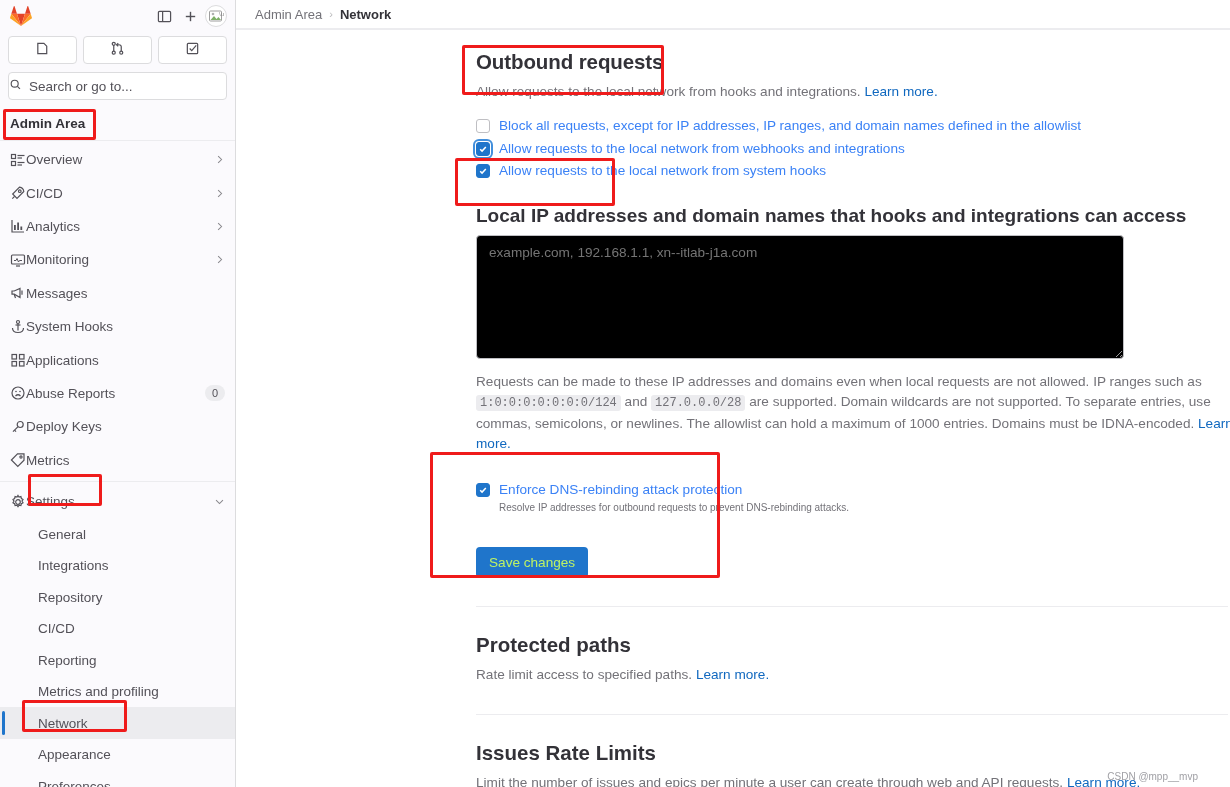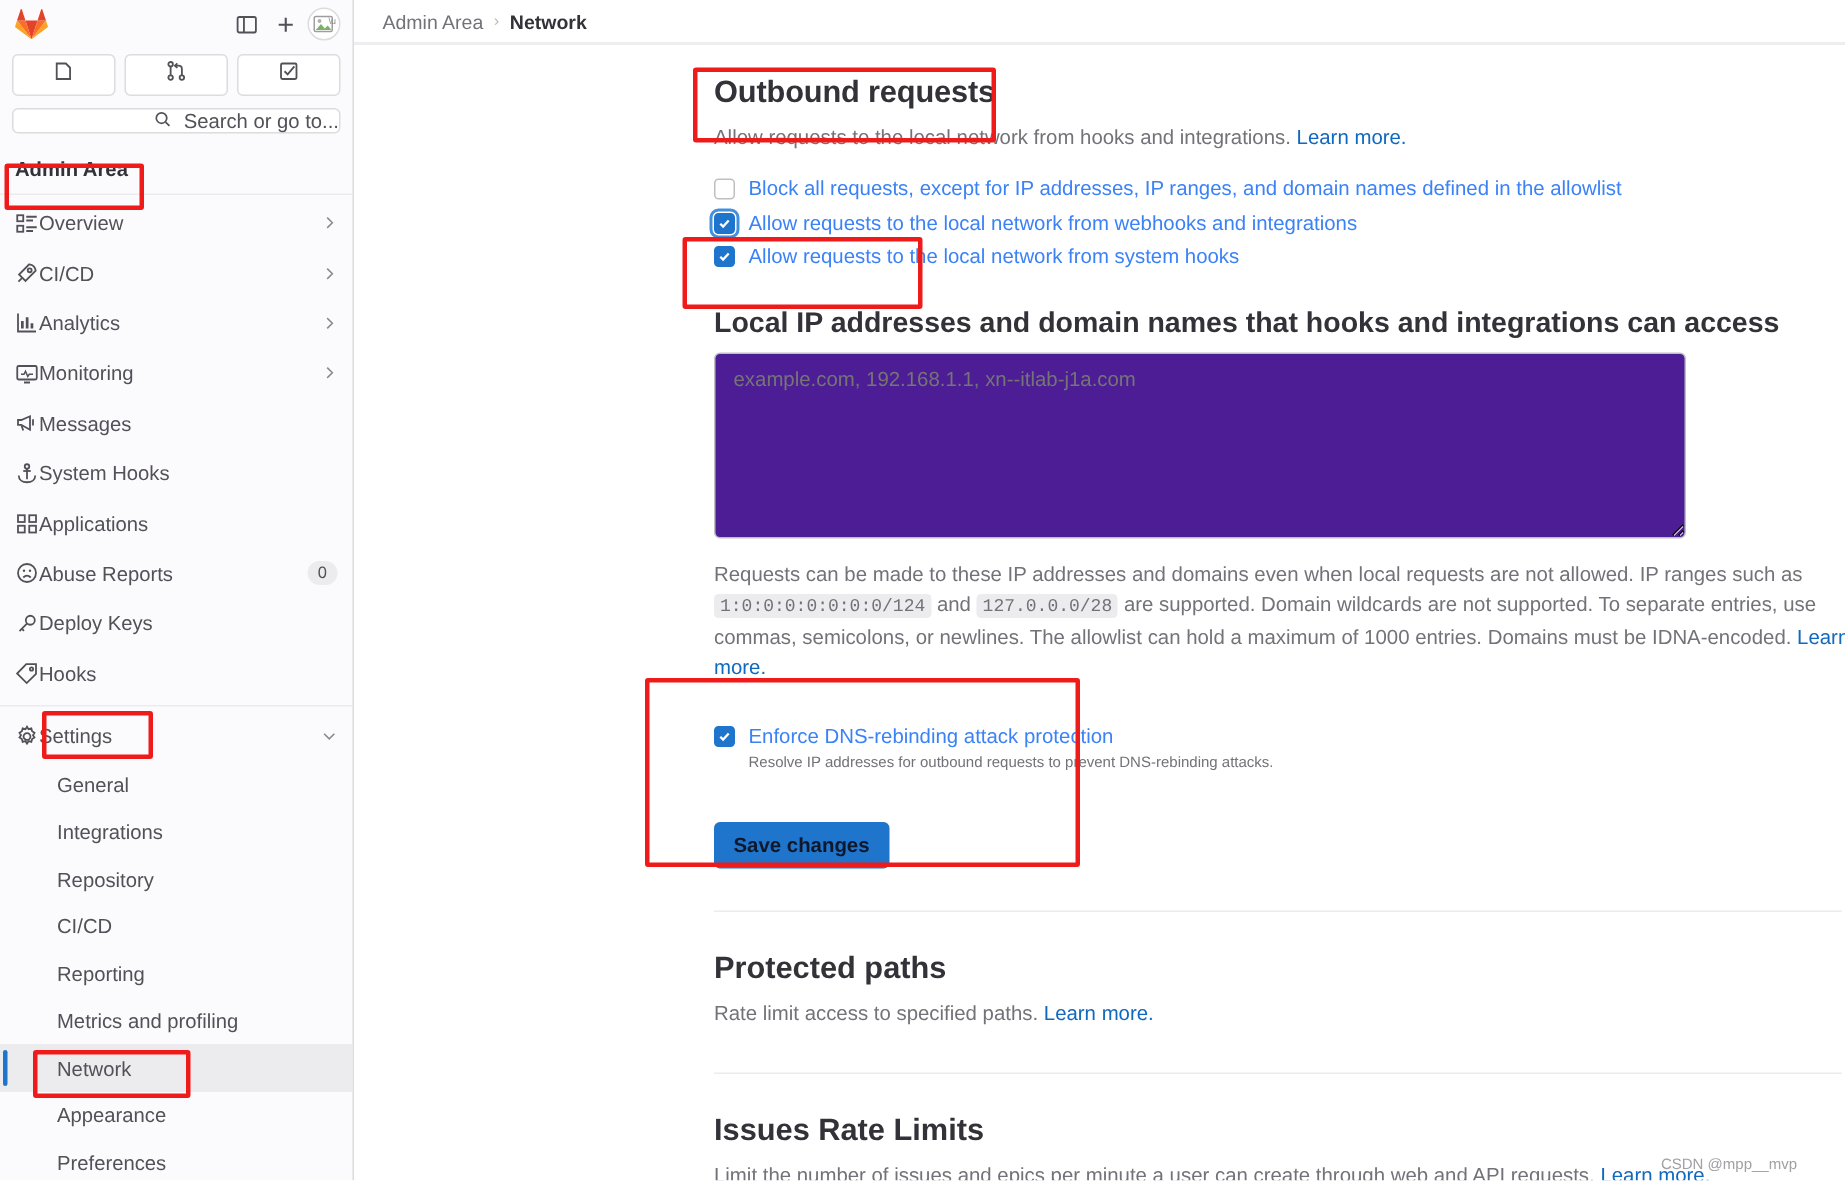--- a/index.html
+++ b/index.html
@@ -41,24 +41,24 @@
     display: flex; gap: 6px; padding: 4px 8px 6px 8px;
   }
   .sb-action {
     flex: 1; height: 28px;
     border: 1px solid #dcdcde; border-radius: 4px;
     background: #fff;
     display: flex; align-items: center; justify-content: center;
     color: #535158;
   }
   .sb-search {
-    margin: 2px 8px 8px 8px; height: 17px;
+    margin: 2px 8px 8px 8px; height: 28px;
     border: 1px solid #dcdcde; border-radius: 4px;
     background: #fff;
-    display: flex; align-items: center; justify-content: flex-end;
+    display: flex; align-items: center; justify-content: flex-start;
     gap: 7px; color: #535158; font-size: 13.5px;
   }
 
   .sb-context {
     padding: 8px 0 9px 10px;
     font-size: 13.5px; font-weight: 600; color: #333238;
     border-bottom: 1px solid #ececef;
   }
 
   .sb-nav {
@@ -142,41 +142,41 @@
 
   .field-label {
     font-size: 19px; font-weight: 600; color: #333238;
     margin-top: 22px;
   }
   .ta {
     margin-top: 8px; height: 124px; width: 648px;
     border: 1px solid #bfbfc3; border-radius: 4px;
     padding: 9px 12px; font-size: 13.6px; color: #89888d;
     font-family: "Liberation Sans", sans-serif;
-    background: #4c1d95;
+    background: #000000;
   }
   .helper {
     margin-top: 9px; font-size: 13.6px; color: #737278;
     line-height: 20.5px; width: 790px;
   }
   .kbd {
     background: #ececef; border-radius: 3px; padding: 1px 4px;
     font-family: "Liberation Mono", monospace; font-size: 12px;
   }
 
   .dns-block { margin-top: 24px; }
   .dns-sub {
     font-size: 10px; color: #737278; padding-left: 23px;
     margin-top: 1px;
   }
   .btn-primary {
     margin-top: 34px;
-    background: #1f75cb; color: #0f172a; border: none;
+    background: #1f75cb; color: #bef264; border: none;
     border-radius: 4px; padding: 8px 13px;
-    font-size: 13.6px; font-weight: 700;
+    font-size: 13.6px; font-weight: 400;
     font-family: "Liberation Sans", sans-serif;
   }
 
   .hr { height: 1px; background: #ececef; margin: 28px 0 0 0; width: 752px; }
   .sec2-title {
     font-size: 20.5px; font-weight: 600; color: #333238;
     margin-top: 26px;
   }
 
   
@@ -399,21 +399,21 @@
       <span class="lbl">Deploy Keys</span>
     </div>
 
     <div class="nav-item">
       <span class="ico">
         <svg width="16" height="16" viewBox="0 0 16 16" fill="none" stroke="#535158" stroke-width="1.2">
           <path d="M7.5 1.8H14v6.4l-6.2 6.2-6.4-6.4z"></path>
           <circle cx="11" cy="5" r="1.1"></circle>
         </svg>
       </span>
-      <span class="lbl">Hooks</span>
+      <span class="lbl">Metrics</span>
     </div>
 
     <div class="nav-sep"></div>
 
     <div class="nav-item">
       <span class="ico">
         <svg width="16" height="16" viewBox="0 0 16 16" fill="none" stroke="#535158" stroke-width="1.2">
           <circle cx="8" cy="8" r="2.3"></circle>
           <path d="M8 1.5l1 1.6 1.9-.5.5 1.9 1.6 1-1 1.6 1 1.6-1.6 1-.5 1.9-1.9-.5-1 1.6-1-1.6-1.9.5-.5-1.9-1.6-1 1-1.6-1-1.6 1.6-1 .5-1.9 1.9.5z"></path>
         </svg>

